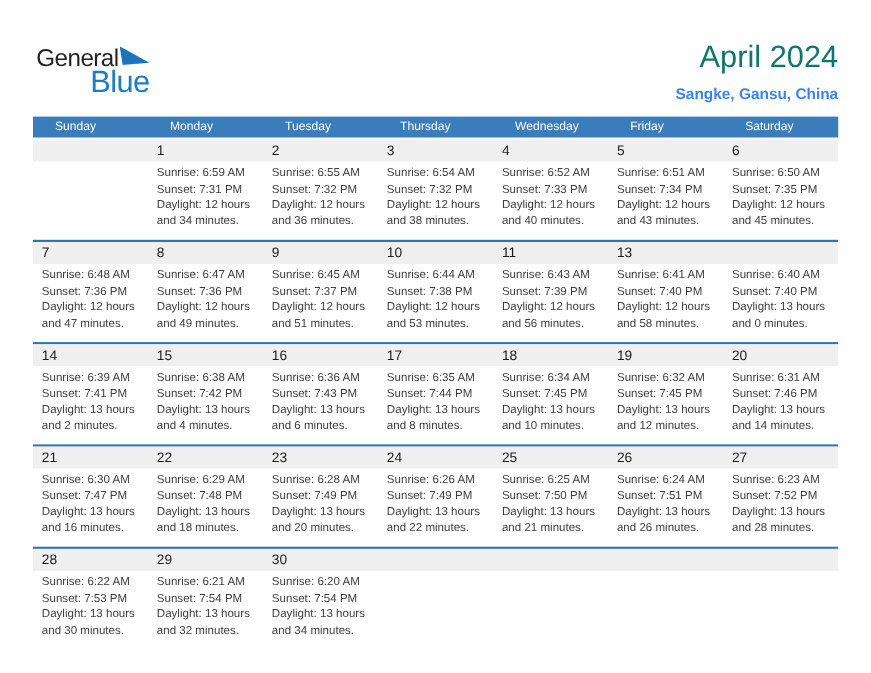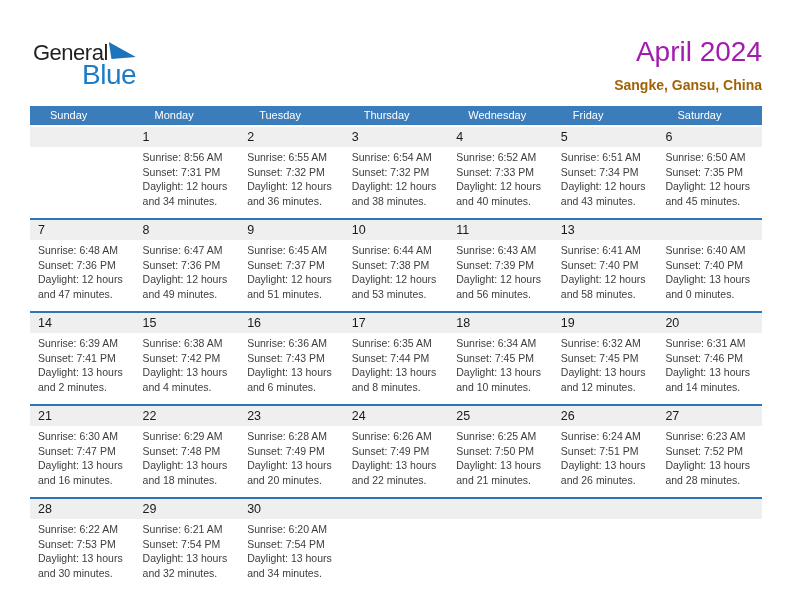--- a/index.html
+++ b/index.html
@@ -12,22 +12,22 @@
   .logo-row { display:flex; align-items:flex-start; }
   .logo-general { font-size:22px; color:#231f20; letter-spacing:-0.5px; }
   .logo-triangle { display:inline-block; width:27px; height:17px; margin-top:2px; margin-left:1px;
                    background:var(--triangle-blue,#1c75bc);
                    clip-path:polygon(0 0, 100% 88%, 10% 100%); }
   .logo-blue { font-size:28px; color:var(--brand-blue,#1c7cc5); letter-spacing:-0.5px;
                margin-top:-7px; margin-left:49px; }
 
   
   .title-block { position:absolute; right:30px; top:36px; text-align:right; }
-  .month-title { font-size:28px; color:#a21caf; font-weight:normal; }
-  .location-subtitle { font-size:14px; color:#a16207; font-weight:bold; margin-top:9px; }
+  .month-title { font-size:28px; color:#0f766e; font-weight:normal; }
+  .location-subtitle { font-size:14px; color:#3b82f6; font-weight:bold; margin-top:9px; }
 
   
   .calendar { position:absolute; left:30px; top:106px; width:732px; }
   .dow-header { display:grid; grid-template-columns:repeat(7,1fr);
                 background:var(--header-blue,#3b7cba); height:19px; }
   .dow-cell { color:#ffffff; font-size:11px; line-height:19px; padding-left:20px;
               overflow:hidden; white-space:nowrap; }
 
   .week { border-top:2px solid var(--line-blue,#2e75b6); }
   .week.first { border-top:none; margin-top:2px; }
@@ -72,21 +72,21 @@
             <div class="day-num">1</div>
             <div class="day-num">2</div>
             <div class="day-num">3</div>
             <div class="day-num">4</div>
             <div class="day-num">5</div>
             <div class="day-num">6</div>
           </div>
           <div class="content-band">
             <div class="day-cell"></div>
             <div class="day-cell">
-              <div class="info-line">Sunrise: 8:56 AM</div>
+              <div class="info-line">Sunrise: 6:59 AM</div>
               <div class="info-line">Sunset: 7:31 PM</div>
               <div class="info-line">Daylight: 12 hours</div>
               <div class="info-line">and 34 minutes.</div>
             </div>
             <div class="day-cell">
               <div class="info-line">Sunrise: 6:55 AM</div>
               <div class="info-line">Sunset: 7:32 PM</div>
               <div class="info-line">Daylight: 12 hours</div>
               <div class="info-line">and 36 minutes.</div>
             </div>

